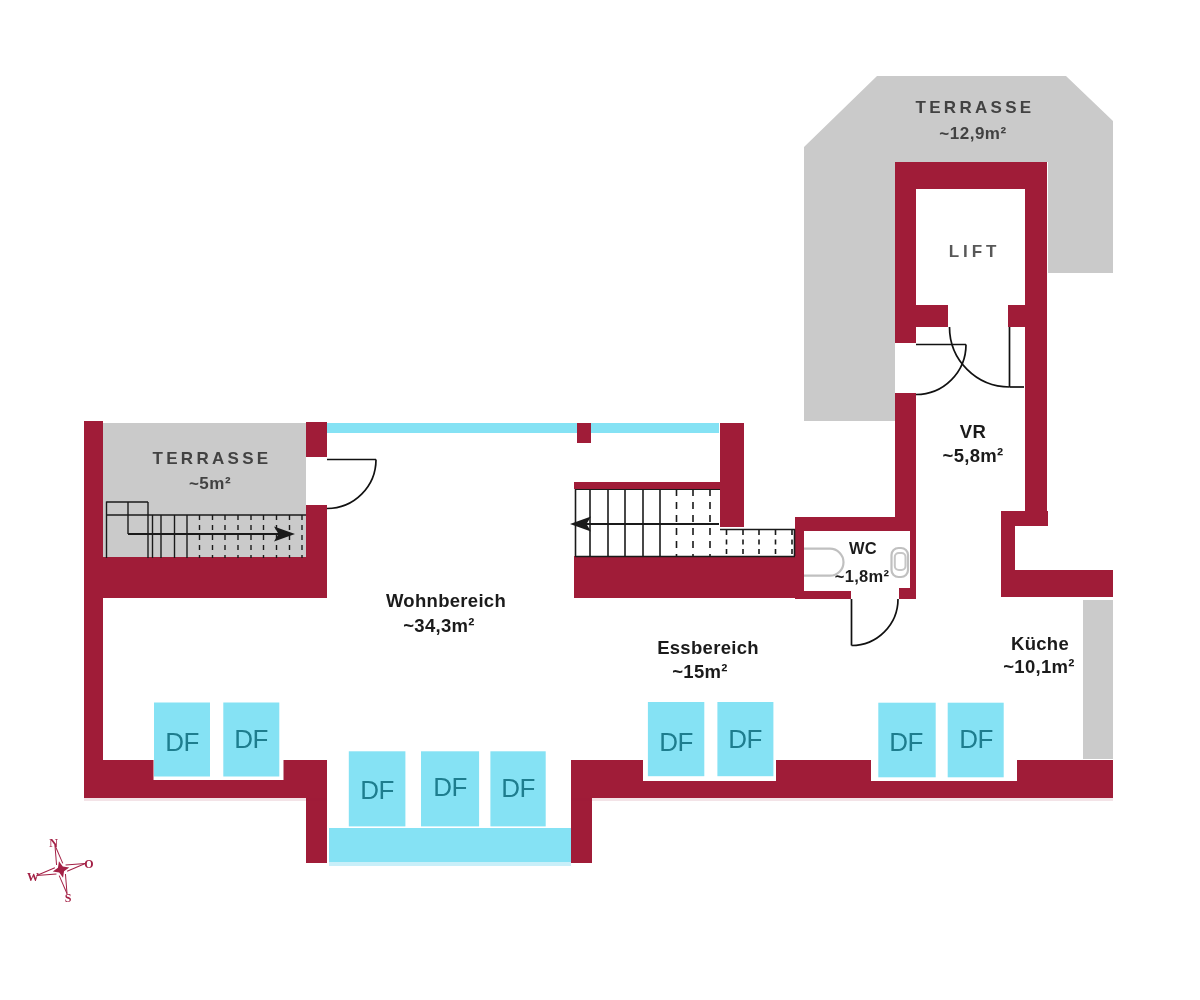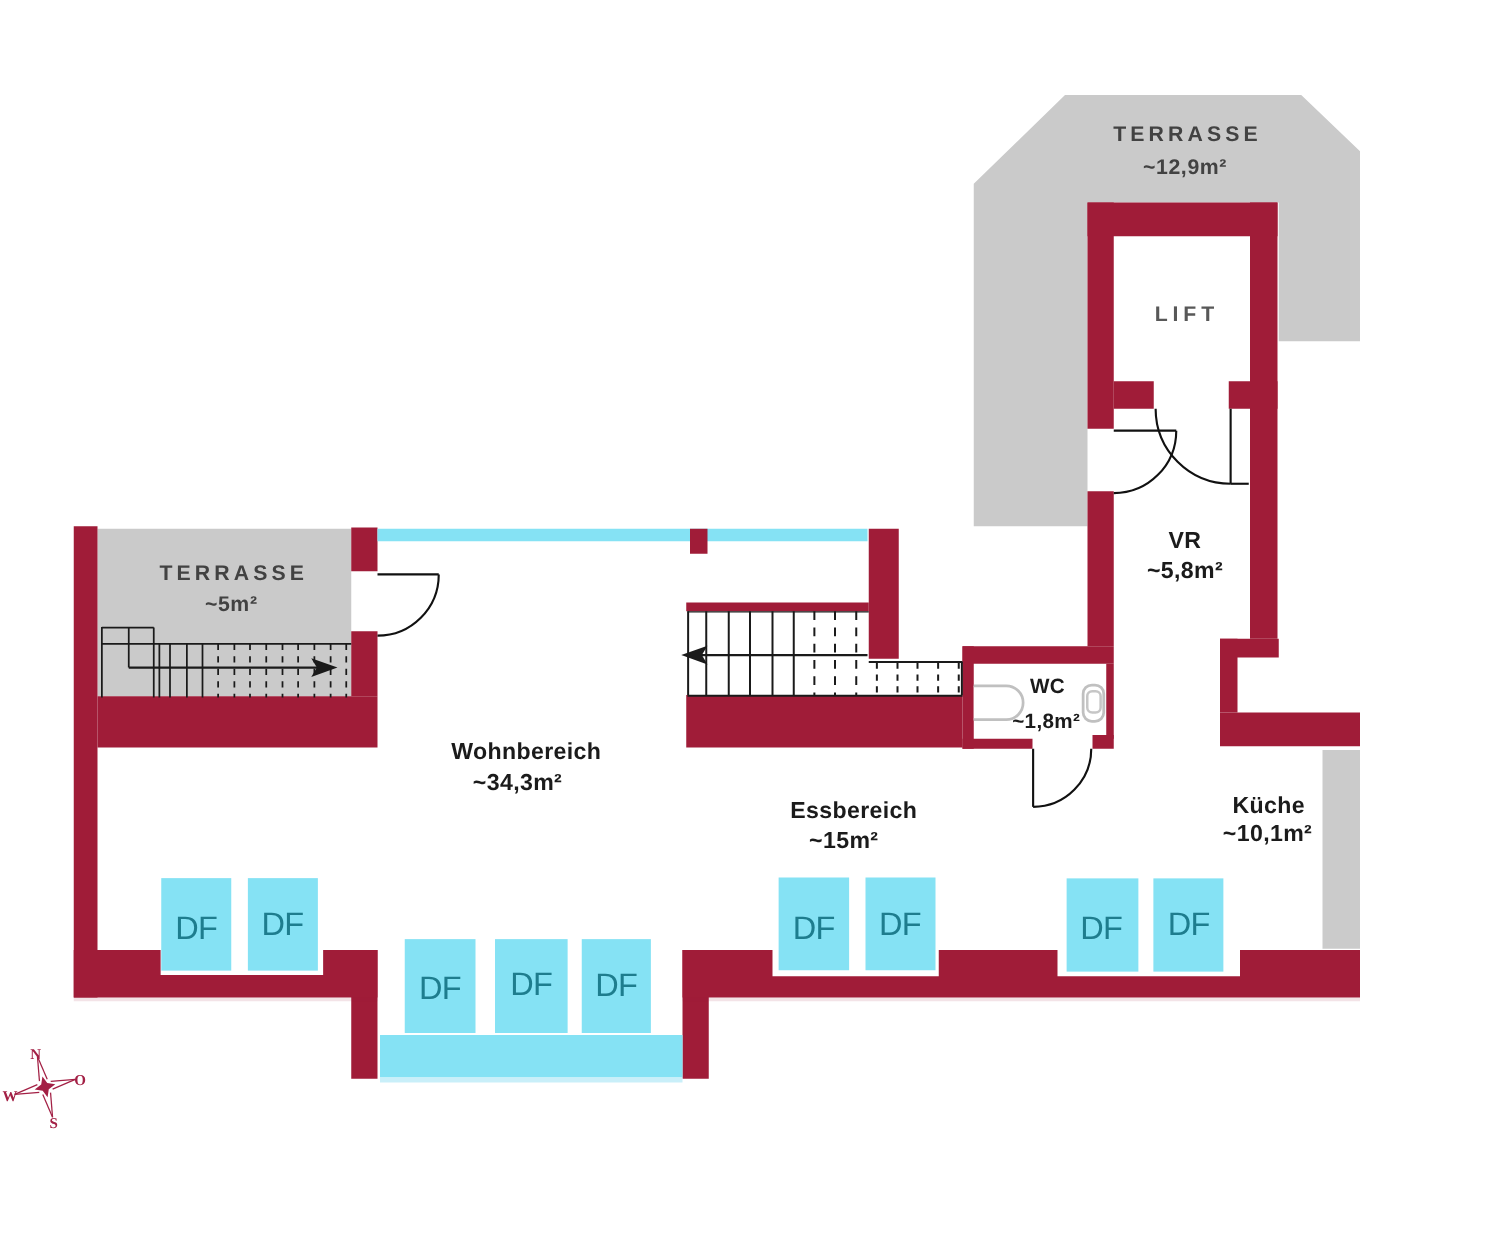--- a/index.html
+++ b/index.html
@@ -1,16 +1,16 @@
 <!DOCTYPE html>
 <html><head>
 <meta charset="utf-8">
 <style>
   html,body{margin:0;padding:0;background:#fff;}
-  .page{position:relative;width:1088px;height:1000px;background:#ffffff;overflow:hidden;}
+  .page{position:relative;width:1088px;height:1000px;background:#ffffff;overflow:hidden;margin-left:25px;}
   text{font-family:"Liberation Sans",sans-serif;}
   .rt{font-weight:bold;font-size:17px;fill:#424242;letter-spacing:3.3px;text-anchor:middle;}
   .rt2{font-weight:bold;font-size:17px;fill:#424242;letter-spacing:0.5px;text-anchor:middle;}
   .lbl{font-weight:bold;font-size:18.5px;fill:#1b1b1b;text-anchor:middle;letter-spacing:0.3px;}
   .lift{font-weight:bold;font-size:17px;fill:#585858;letter-spacing:3.9px;text-anchor:middle;}
   .df{font-size:26px;fill:#1e7d8e;text-anchor:middle;letter-spacing:-0.5px;}
   .cmp{font-family:"Liberation Serif",serif;font-weight:bold;font-size:12px;fill:#a32045;text-anchor:middle;}
   .lbl2{font-weight:bold;font-size:16.5px;fill:#1b1b1b;text-anchor:middle;letter-spacing:0.3px;}
 </style>
 </head>

